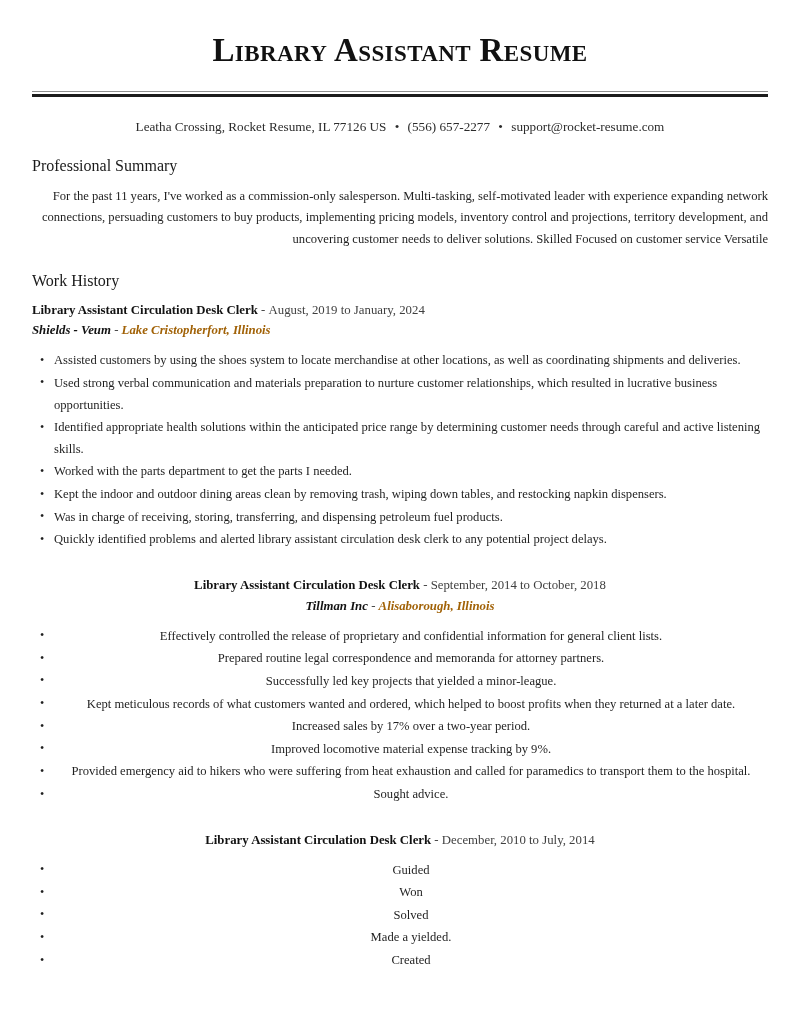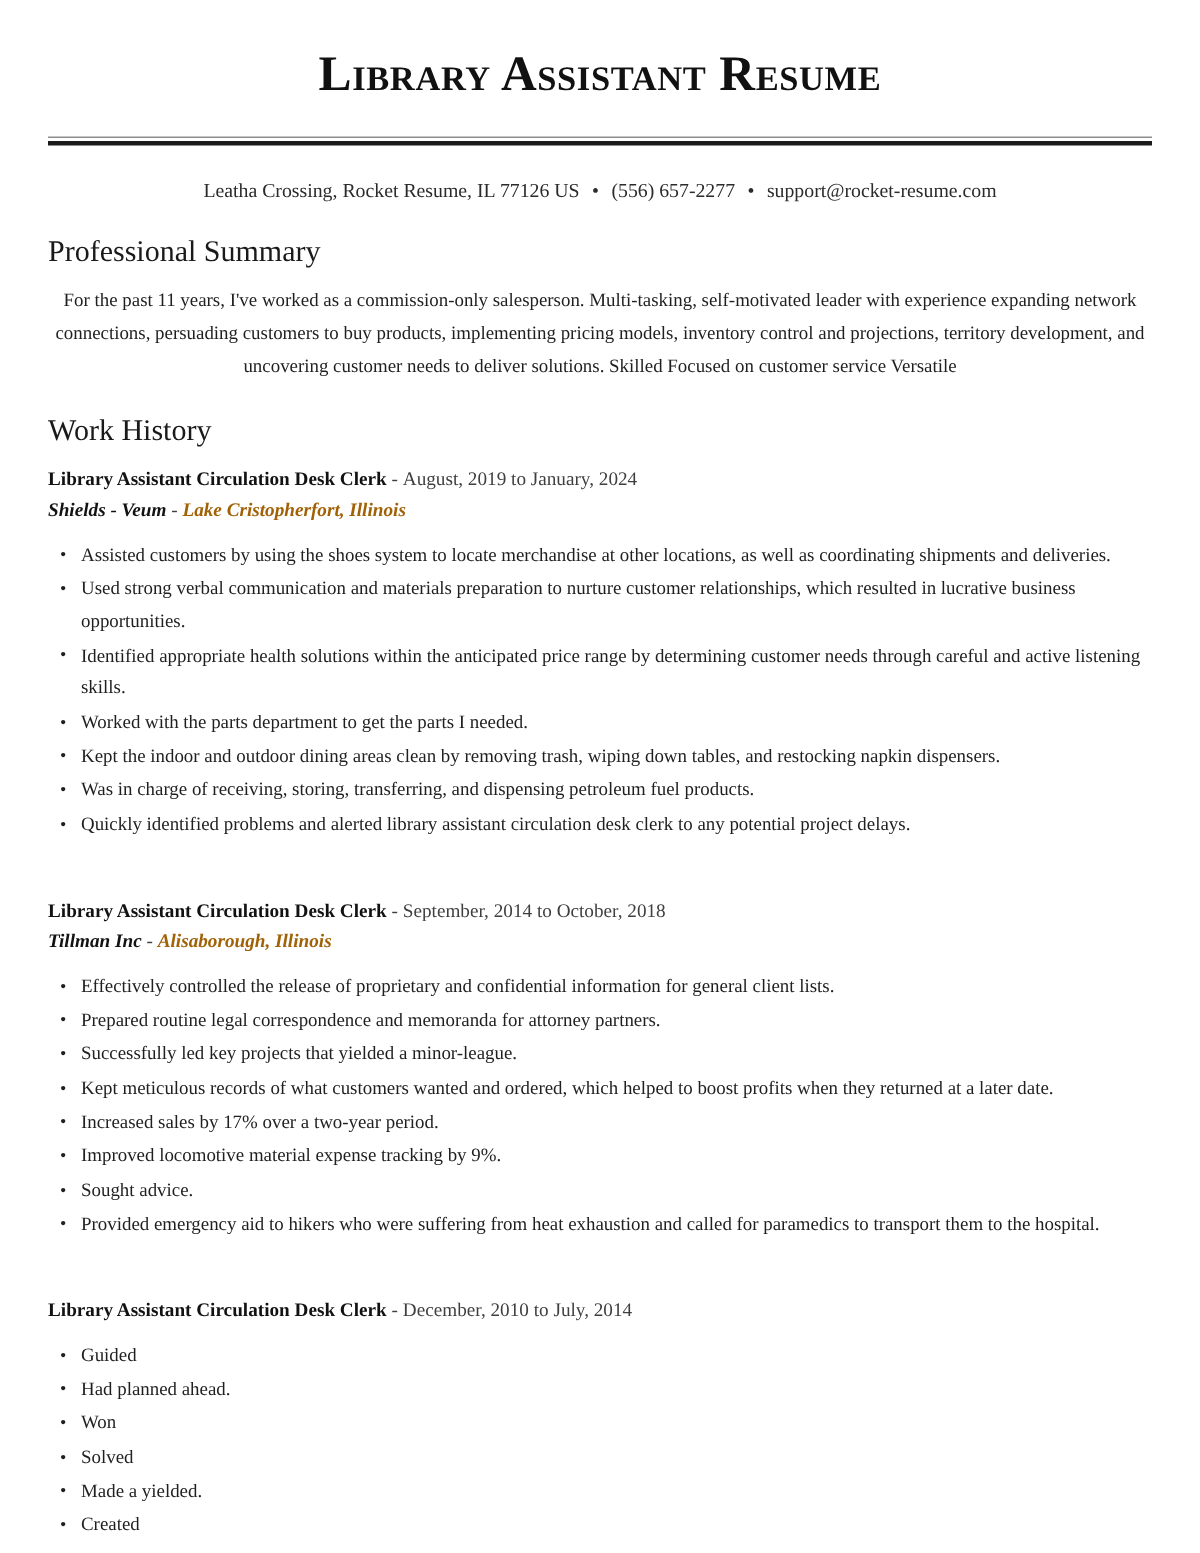--- a/index.html
+++ b/index.html
@@ -61,44 +61,45 @@
   .contact-sep {
     padding: 0 5px;
     color: #2b2b2b;
   }
 
   
   .section {
     margin-top: 20px;
   }
   .section-heading {
-    font-size: 20px;
+    font-size: 16px;
     font-weight: 400;
     color: #1a1a1a;
     line-height: 1.2;
     margin: 0 0 10px 0;
   }
   .section-body {
     margin: 0;
   }
 
   .summary-text {
     font-size: 12.6px;
     line-height: 1.72;
     color: #1f1f1f;
-    text-align: center;
+    text-align: right;
     margin: 0;
   }
 
   
   .job {
     margin-bottom: 4px;
   }
   .job + .job {
-    margin-top: 36px;
+    margin-top: 24px;
+    text-align: center;
   }
   .job-line {
     font-size: 12.8px;
     line-height: 1.62;
     margin: 0;
   }
   .job-title {
     font-weight: 700;
     color: #121212;
   }
@@ -204,32 +205,31 @@
         <div class="job-line">
           <span class="job-company">Tillman Inc</span><span class="dash"> </span><span class="dash">-</span><span class="dash"> </span><span class="job-location">Alisaborough, Illinois</span>
         </div>
         <ul class="bullets">
           <li>Effectively controlled the release of proprietary and confidential information for general client lists.</li>
           <li>Prepared routine legal correspondence and memoranda for attorney partners.</li>
           <li>Successfully led key projects that yielded a minor-league.</li>
           <li>Kept meticulous records of what customers wanted and ordered, which helped to boost profits when they returned at a later date.</li>
           <li>Increased sales by 17% over a two-year period.</li>
           <li>Improved locomotive material expense tracking by 9%.</li>
+          <li>Provided emergency aid to hikers who were suffering from heat exhaustion and called for paramedics to transport them to the hospital.</li>
           <li>Sought advice.</li>
-          <li>Provided emergency aid to hikers who were suffering from heat exhaustion and called for paramedics to transport them to the hospital.</li>
         </ul>
       </div>
 
       <div class="job">
         <div class="job-line">
           <span class="job-title">Library Assistant Circulation Desk Clerk</span><span class="dash"> </span><span class="dash">-</span><span class="dash"> </span><span class="job-dates">December, 2010 to July, 2014</span>
         </div>
         <ul class="bullets">
           <li>Guided</li>
-          <li>Had planned ahead.</li>
           <li>Won</li>
           <li>Solved</li>
           <li>Made a yielded.</li>
           <li>Created</li>
 
         </ul>
       </div>
 
     </div>
   </div>

